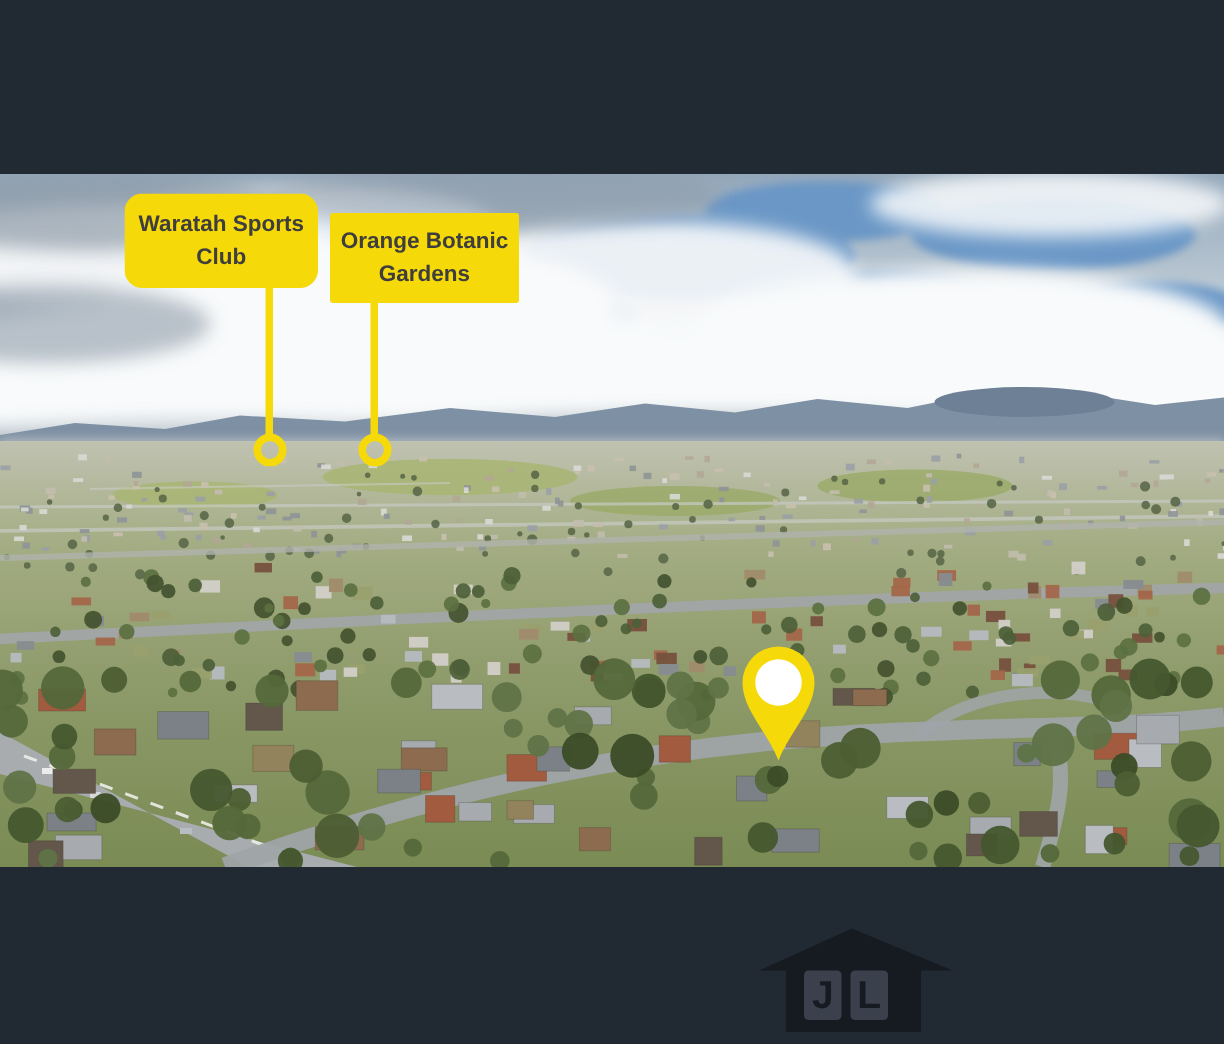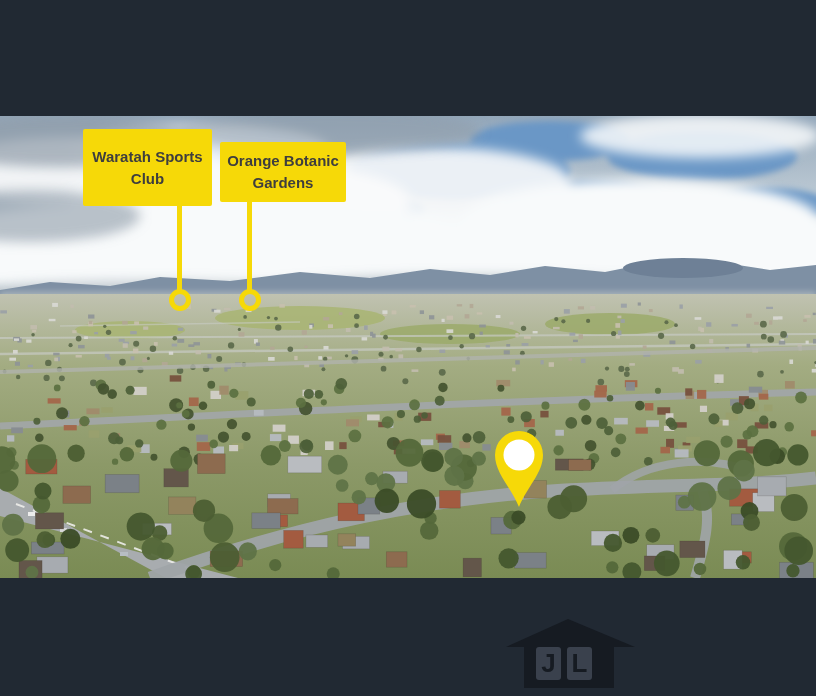--- a/index.html
+++ b/index.html
@@ -14,21 +14,21 @@
   .stage{position:relative;width:816px;height:696px;background:var(--background);overflow:hidden;}
   .bar{position:absolute;left:0;width:816px;background:var(--background);}
   .bar.top{top:0;height:116px;}
   .bar.bottom{top:578px;height:118px;}
   .photo{position:absolute;left:0;top:116px;width:816px;height:462px;overflow:hidden;}
   .photo svg{display:block;}
   
   .callout{position:absolute;background:var(--accent-yellow);color:var(--callout-text);
     display:flex;align-items:center;justify-content:center;text-align:center;
     font-weight:bold;font-size:15px;line-height:22px;border-radius:2px;padding:2px;box-sizing:border-box;}
-  .callout.c1{left:83px;top:129px;width:129px;height:77px;}
+  .callout.c1{left:83px;top:129px;width:129px;height:63px;border-radius:12px;}
   .callout.c2{left:220px;top:142px;width:126px;height:60px;}
   .connector{position:absolute;width:5px;background:var(--accent-yellow);}
   .connector.l1{left:177px;top:192px;height:98px;}
   .connector.l2{left:247px;top:202px;height:88px;}
   .ring{position:absolute;width:12px;height:12px;border:5px solid var(--accent-yellow);border-radius:50%;}
   .ring.r1{left:169px;top:289px;}
   .ring.r2{left:239px;top:289px;}
   
   .pin{position:absolute;left:489px;top:425px;}
   

